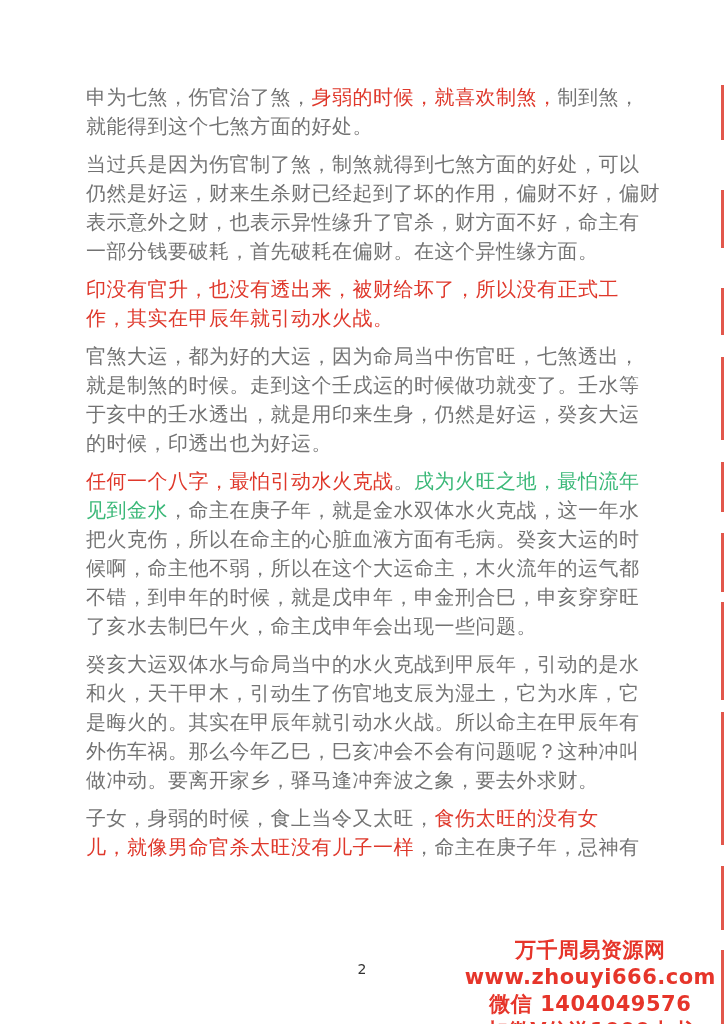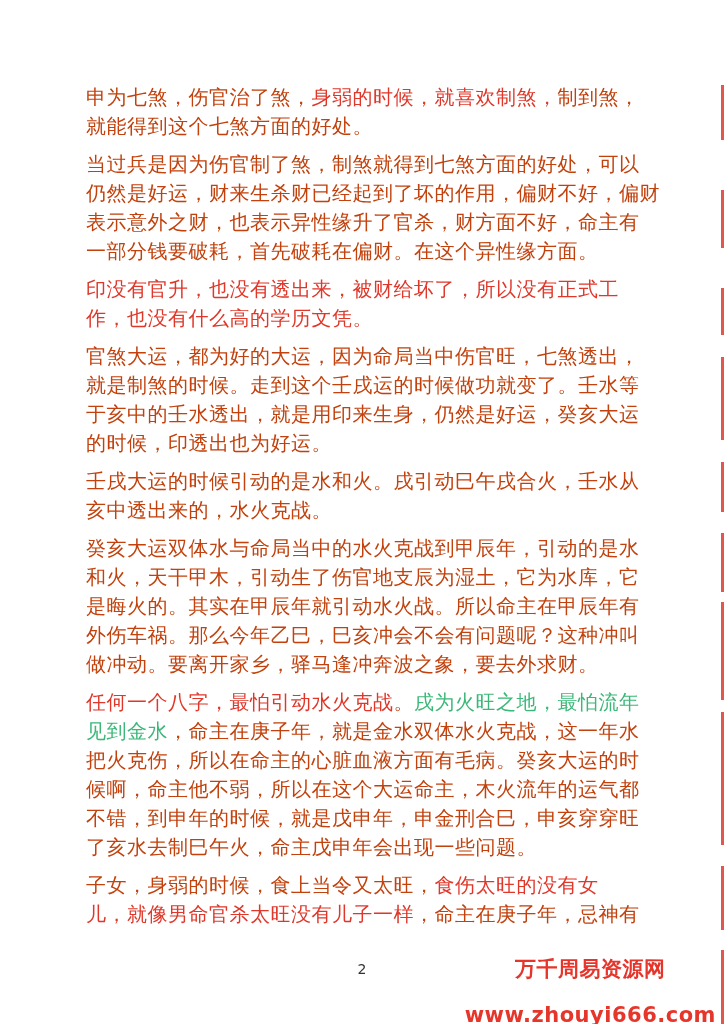--- a/index.html
+++ b/index.html
@@ -26,21 +26,21 @@
     width: 600px;
     color: #242424;
     font-size: 20px;
     line-height: 29px;
     letter-spacing: 0.5px;
   }
   .content p {
     margin: 0 0 9px 0;
     white-space: pre-line;
   }
-  .run-black { color: #c2410c; }
+  .run-black { color: #737373; }
   .run-red   { color: #df382b; text-align: center; }
   .run-green { color: #3bb878; }
   .page-number {
     position: absolute;
     top: 961px;
     left: 0;
     width: 724px;
     text-align: center;
     font-size: 14px;
     color: #333333;
@@ -50,21 +50,21 @@
     top: 937px;
     right: 8px;
     text-align: center;
     color: #e6352a;
     font-weight: bold;
     font-size: 21px;
     line-height: 27px;
     letter-spacing: 0.5px;
     white-space: nowrap;
   }
-  .watermark .wm-line { display: block; margin-top: 19px; }
+  .watermark .wm-line { display: block; }
   .edge-marks {
     position: absolute;
     top: 0;
     right: 0;
     width: 4px;
     height: 1024px;
   }
   .edge-marks .seg {
     position: absolute;
     right: 0;
@@ -78,38 +78,36 @@
 <div class="page">
 
   <div class="content" id="doc-content">
       <p><span class="run-black">申为七煞，伤官治了煞，</span><span class="run-red">身弱的时候，就喜欢制煞，</span><span class="run-black">制到煞，
 就能得到这个七煞方面的好处。</span></p>
       <p><span class="run-black">当过兵是因为伤官制了煞，制煞就得到七煞方面的好处，可以
 仍然是好运，财来生杀财已经起到了坏的作用，偏财不好，偏财
 表示意外之财，也表示异性缘升了官杀，财方面不好，命主有
 一部分钱要破耗，首先破耗在偏财。在这个异性缘方面。</span></p>
       <p><span class="run-red">印没有官升，也没有透出来，被财给坏了，所以没有正式工
-作，也没有什么高的学历文凭。</span></p>
+作，其实在甲辰年就引动水火战。</span></p>
       <p><span class="run-black">官煞大运，都为好的大运，因为命局当中伤官旺，七煞透出，
 就是制煞的时候。走到这个壬戌运的时候做功就变了。壬水等
 于亥中的壬水透出，就是用印来生身，仍然是好运，癸亥大运
 的时候，印透出也为好运。</span></p>
-      <p><span class="run-black">壬戌大运的时候引动的是水和火。戌引动巳午戌合火，壬水从
-亥中透出来的，水火克战。</span></p>
-      <p><span class="run-black">癸亥大运双体水与命局当中的水火克战到甲辰年，引动的是水
-和火，天干甲木，引动生了伤官地支辰为湿土，它为水库，它
-是晦火的。其实在甲辰年就引动水火战。所以命主在甲辰年有
-外伤车祸。那么今年乙巳，巳亥冲会不会有问题呢？这种冲叫
-做冲动。要离开家乡，驿马逢冲奔波之象，要去外求财。</span></p>
       <p><span class="run-red">任何一个八字，最怕引动水火克战</span><span class="run-black">。</span><span class="run-green">戌为火旺之地，最怕流年
 见到金水</span><span class="run-black">，命主在庚子年，就是金水双体水火克战，这一年水
 把火克伤，所以在命主的心脏血液方面有毛病。癸亥大运的时
 候啊，命主他不弱，所以在这个大运命主，木火流年的运气都
 不错，到申年的时候，就是戊申年，申金刑合巳，申亥穿穿旺
 了亥水去制巳午火，命主戊申年会出现一些问题。</span></p>
+      <p><span class="run-black">癸亥大运双体水与命局当中的水火克战到甲辰年，引动的是水
+和火，天干甲木，引动生了伤官地支辰为湿土，它为水库，它
+是晦火的。其实在甲辰年就引动水火战。所以命主在甲辰年有
+外伤车祸。那么今年乙巳，巳亥冲会不会有问题呢？这种冲叫
+做冲动。要离开家乡，驿马逢冲奔波之象，要去外求财。</span></p>
       <p><span class="run-black">子女，身弱的时候，食上当令又太旺，</span><span class="run-red">食伤太旺的没有女
 儿，就像男命官杀太旺没有儿子一样</span><span class="run-black">，命主在庚子年，忌神有</span></p>
     </div>
 
   <div class="page-number">2</div>
 
   <div class="watermark">
     <span class="wm-line">万千周易资源网</span>
     <span class="wm-line">www.zhouyi666.com</span>
     <span class="wm-line">微信 1404049576</span>

